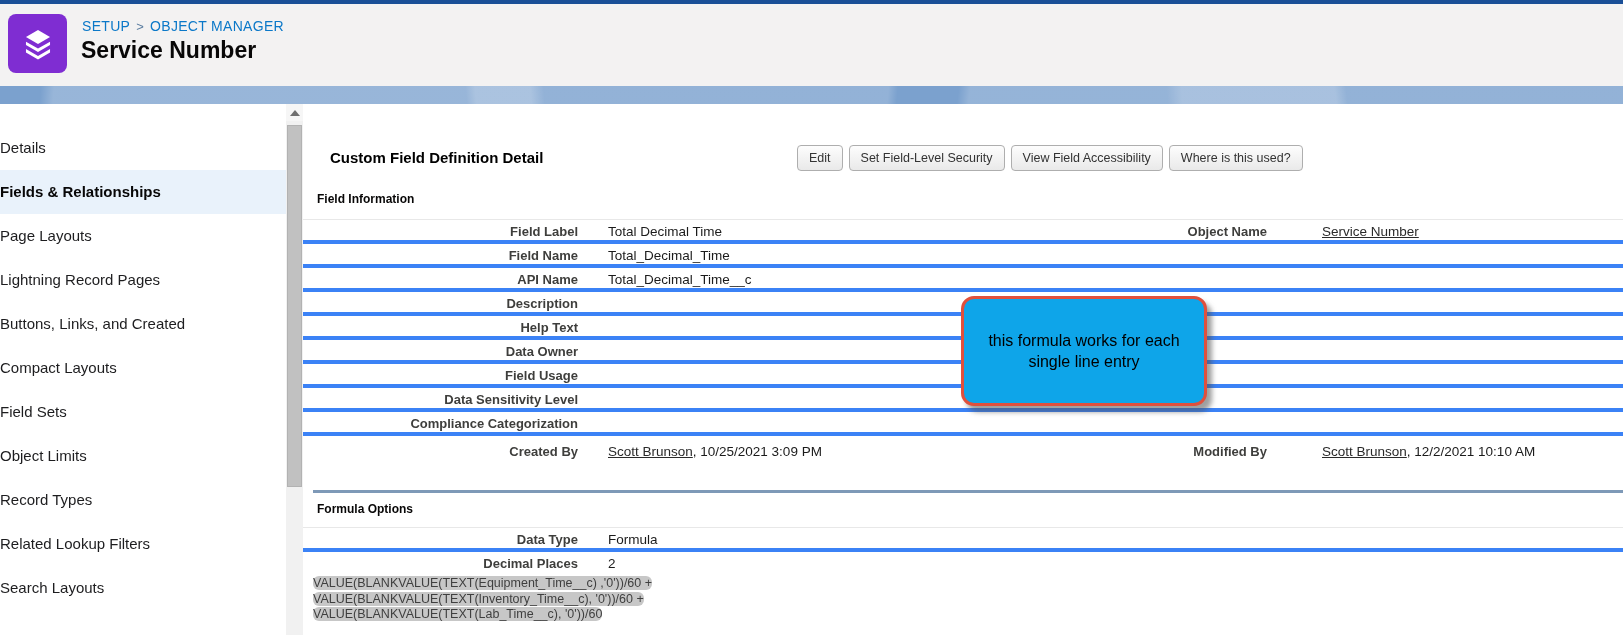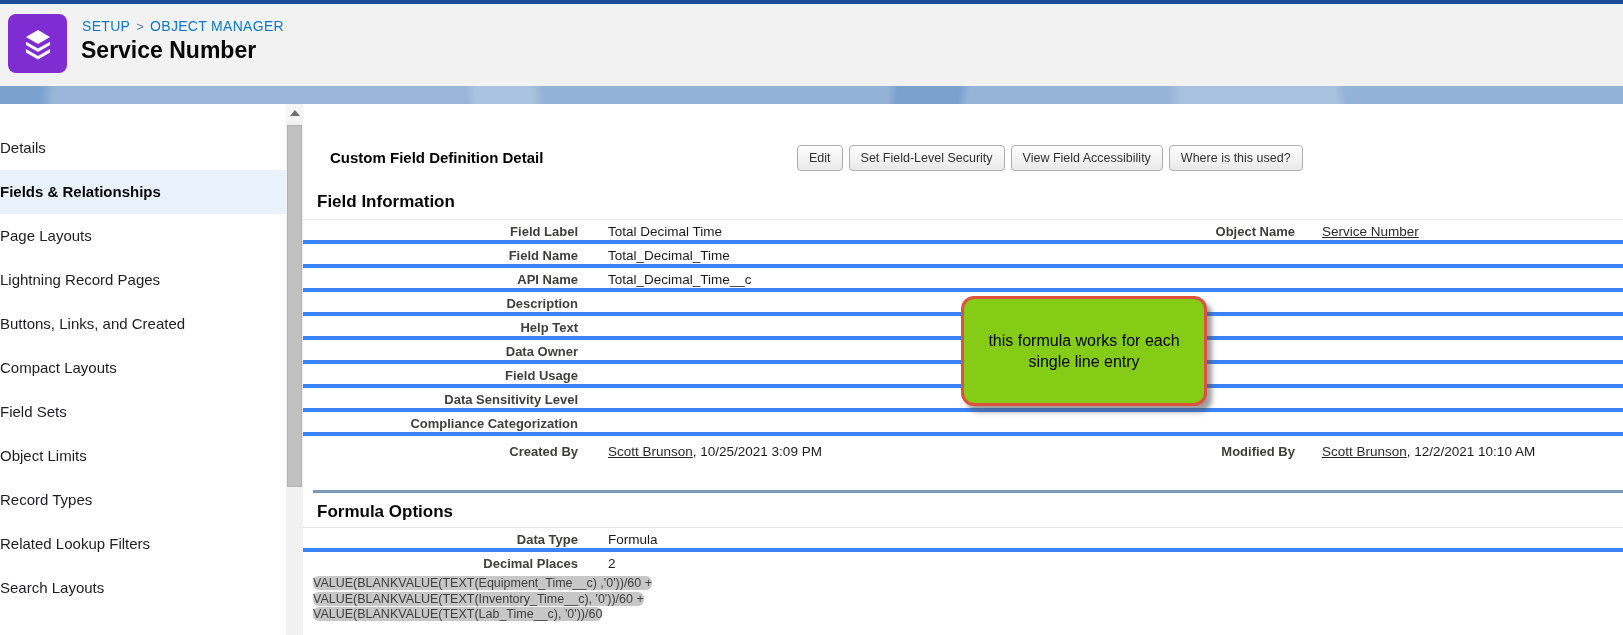--- a/index.html
+++ b/index.html
@@ -36,39 +36,39 @@
                  border:1px solid #b2b2b2; cursor:pointer; }
 
   
   .main { position:absolute; left:303px; top:104px; width:1320px; height:531px; background:#ffffff; }
   .detail-heading { position:absolute; left:27px; top:45px; font-size:15px; font-weight:bold; color:#000; }
   .btn-row { position:absolute; left:494px; top:41px; display:flex; gap:6px; }
   .sf-btn { height:26px; padding:0 11px; font-family:inherit; font-size:12.5px; font-weight:normal; color:#333;
             background:linear-gradient(#fdfdfd,#e9e9e9); border:1px solid #aeaeae; border-radius:4px; cursor:pointer; white-space:nowrap; }
   .rule { position:absolute; left:10px; width:1310px; height:3px; background:#7e99b7; }
   .rule1 { top:184px; } .rule2 { top:386px; }
-  .section-title { position:absolute; left:14px; font-size:17px; font-weight:bold; color:#080707; }
+  .section-title { position:absolute; left:14px; font-size:12px; font-weight:bold; color:#080707; }
   .st1 { top:88px; } .st2 { top:398px; }
 
   .dtable { position:absolute; left:0; width:1320px; border-top:1px solid #e8e8e8; }
   .t1 { top:115px; } .t2 { top:423px; }
   .drow { position:relative; height:24px; line-height:24px; border-bottom:4px solid #3b82f6; font-size:13px; }
   .drow.tall { height:32px; line-height:32px; }
   .drow:last-child { border-bottom:none; }
   .dlabel { position:absolute; left:0; width:275px; text-align:right; font-weight:bold; color:#3e3e3c; }
   .dvalue { position:absolute; left:305px; color:#1b1b1b; font-size:13.5px; white-space:nowrap; }
-  .rlabel { position:absolute; left:700px; width:292px; text-align:right; font-weight:bold; color:#3e3e3c; }
+  .rlabel { position:absolute; left:672px; width:292px; text-align:right; font-weight:bold; color:#3e3e3c; }
   .rvalue { position:absolute; left:1019px; color:#1b1b1b; font-size:13.5px; white-space:nowrap; }
   .dlink  { color:#2a2a2a; text-decoration:underline; cursor:pointer; }
 
   .formula-block { position:absolute; left:10px; top:472px; font-size:12.5px; line-height:15.5px; color:#3f3f3f; }
   .formula-block .hl { background:#c7c7c7;border-radius:6px; }
 
   
-  .note { position:absolute; left:961px; top:296px; width:246px; height:110px; background:#84cc16;
+  .note { position:absolute; left:961px; top:296px; width:246px; height:110px; background:#0ea5e9;
           border:3px solid #e0503c; border-radius:13px; box-shadow:5px 6px 5px rgba(80,80,80,.55);
           display:flex; align-items:center; justify-content:center; text-align:center;
           font-size:16px; color:#000; line-height:21px; z-index:5; }
 </style>
 </head>
 <body>
 
 <div class="topline"></div>
 
 <div class="header">

